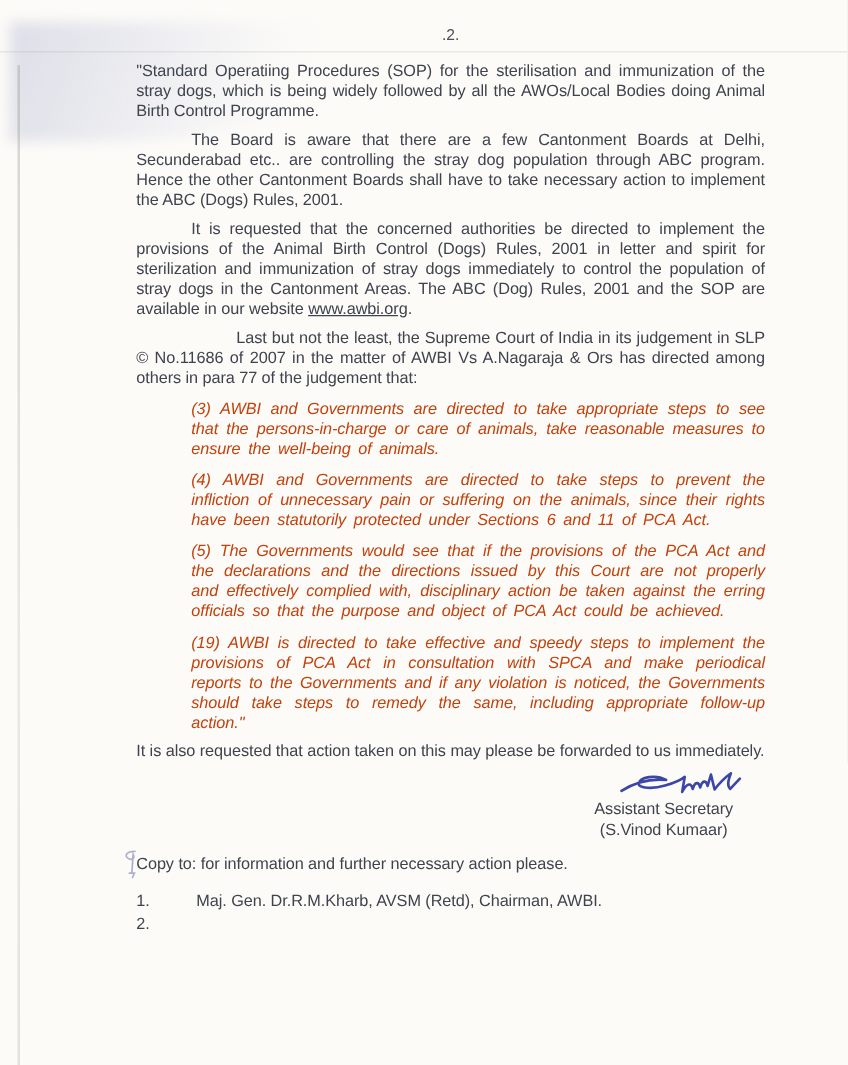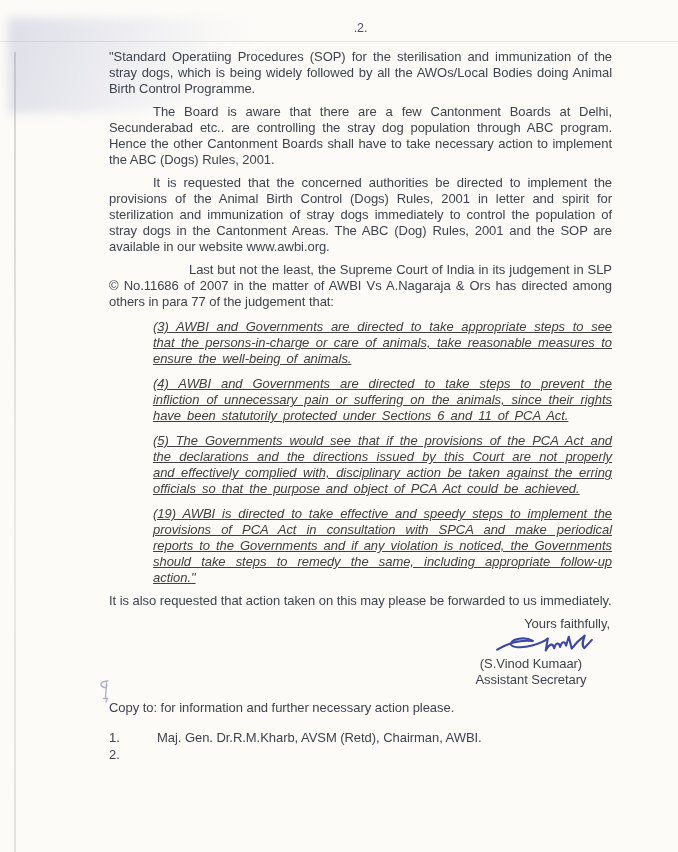--- a/index.html
+++ b/index.html
@@ -47,26 +47,25 @@
   p.body{
     margin:7px 0 0 0;text-align:justify;
   }
   p.body.first{margin-top:13px;}
   .indent1{text-indent:44px;}
   .indent2{text-indent:80px;}
 
   .quote-block{margin-left:44px;}
   p.quote{
     margin:9px 0 0 0;text-align:justify;
-    font-style:italic;color:#404040;
+    font-style:italic;color:#c2410c;
     word-spacing:2.5px;
-    text-decoration:underline;
   }
 
-  a.site-link{color:inherit;cursor:pointer;}
+  a.site-link{color:inherit;text-decoration:underline;cursor:pointer;}
 
   .request-line{margin:9px 0 0 0;text-align:left;}
 
   .closing{
     margin-top:7px;
     margin-left:auto;
     width:162px;
     text-align:center;
     line-height:16.5px;
   }
@@ -109,28 +108,27 @@
     <div class="quote-block">
       <p class="quote">(3) AWBI and Governments are directed to take appropriate steps to see that the persons-in-charge or care of animals, take reasonable measures to ensure the well-being of animals.</p>
       <p class="quote">(4) AWBI and Governments are directed to take steps to prevent the infliction of unnecessary pain or suffering on the animals, since their rights have been statutorily protected under Sections 6 and 11 of PCA Act.</p>
       <p class="quote">(5) The Governments would see that if the provisions of the PCA Act and the declarations and the directions issued by this Court are not properly and effectively complied with, disciplinary action be taken against the erring officials so that the purpose and object of PCA Act could be achieved.</p>
       <p class="quote">(19) AWBI is directed to take effective and speedy steps to implement the provisions of PCA Act in consultation with SPCA and make periodical reports to the Governments and if any violation is noticed, the Governments should take steps to remedy the same, including appropriate follow-up action."</p>
     </div>
 
     <p class="body request-line">It is also requested that action taken on this may please be forwarded to us immediately.</p>
 
     <div class="closing">
-      <div class="valediction">Yours faithfully,</div>
       <div class="signature-wrap">
         <svg width="104" height="26" viewBox="0 0 104 26">
           <path d="M3 16 C15 9 27 7 39 8.5 C31 3.5 18 5.5 17 10.5 C16.5 14.5 28 15.5 38 13 C46 11 51 9 54 6.5 L51.5 18.5 C56 11 59 11.5 60 16.5 C62 10.5 65 10.5 66 15.5 C68 9.5 71 9.5 72 14.5 L75 5.5 L77.5 17.5 C82 12 86.5 8 91 5 C88.5 11 87.5 14.5 90 17.5 L98 9.5" fill="none" stroke="#2b36a0" stroke-width="2.1" stroke-linecap="round" stroke-linejoin="round" opacity="0.92"></path>
         </svg>
       </div>
+      <div>Assistant Secretary</div>
       <div>(S.Vinod Kumaar)</div>
-      <div>Assistant Secretary</div>
     </div>
 
     <div class="copy-section">
       <p class="copy-heading">Copy to: for information and further necessary action please.</p>
       <div class="copy-list">
         <div class="copy-item">
           <span class="num">1.</span>
           <span>Maj. Gen. Dr.R.M.Kharb, AVSM (Retd), Chairman, AWBI.</span>
         </div>
         <div class="copy-item">

